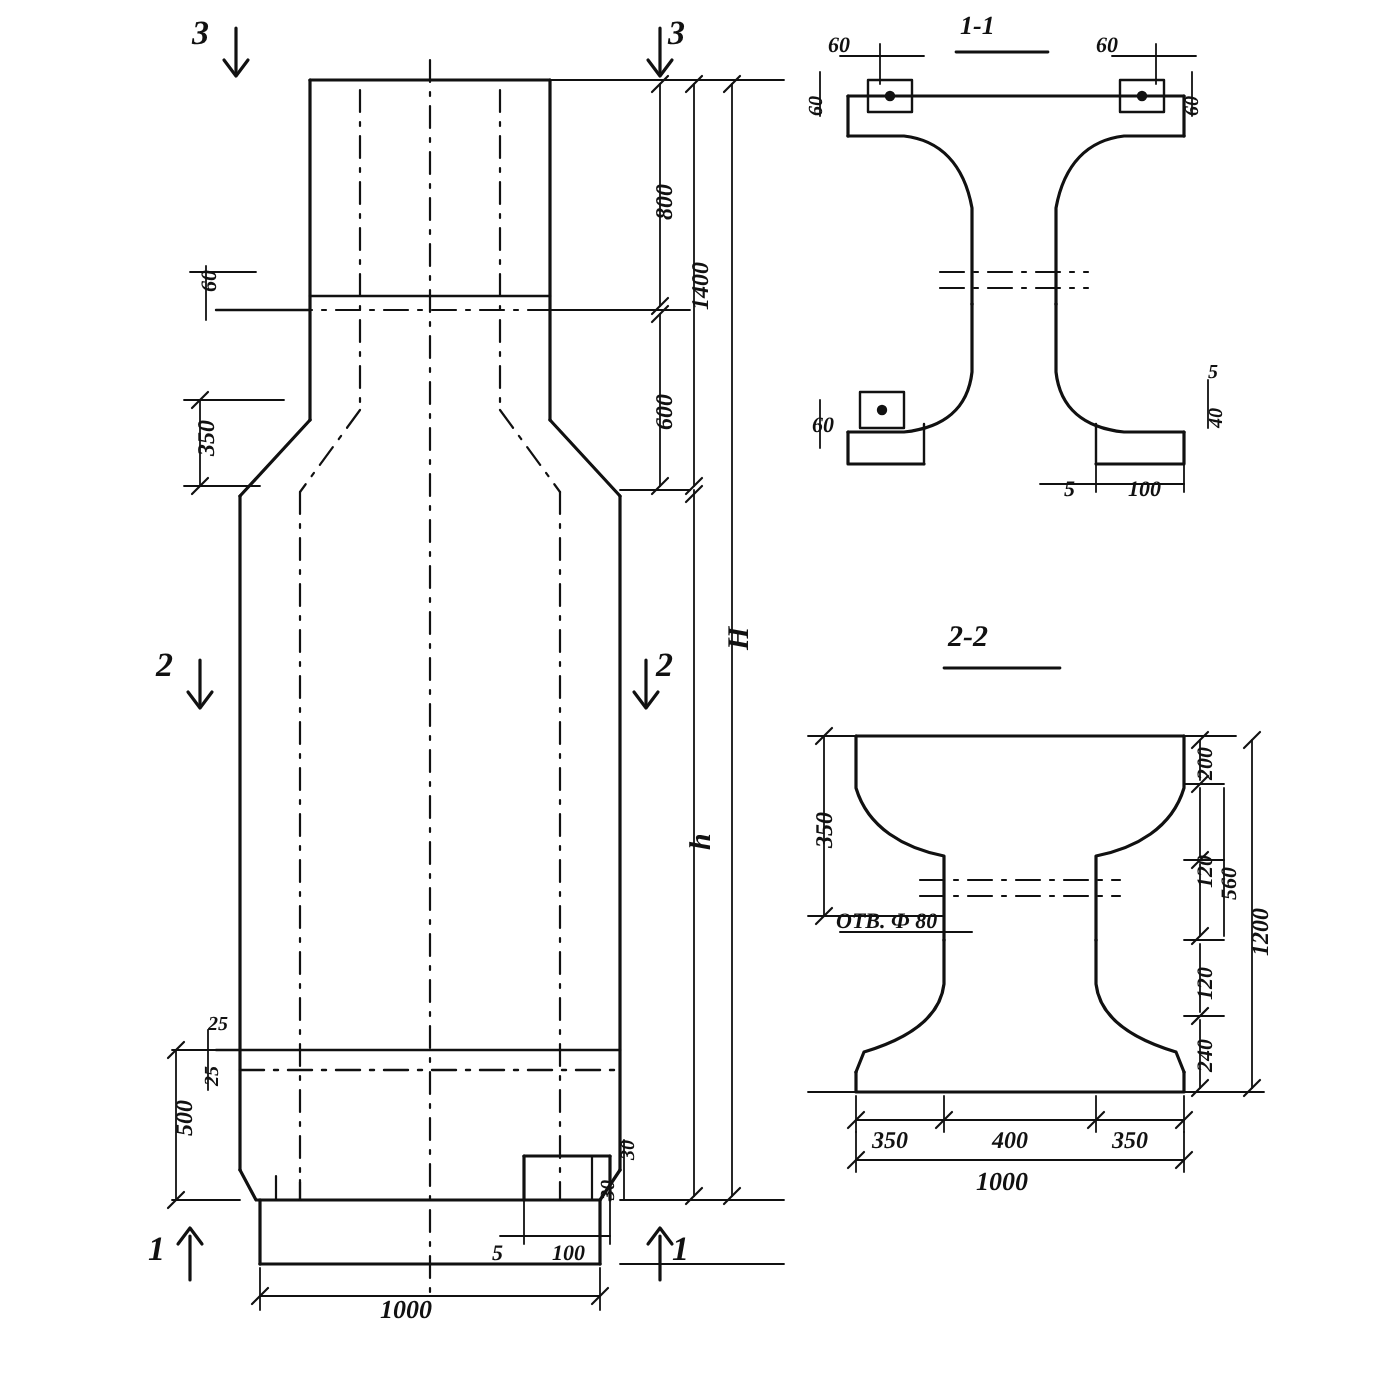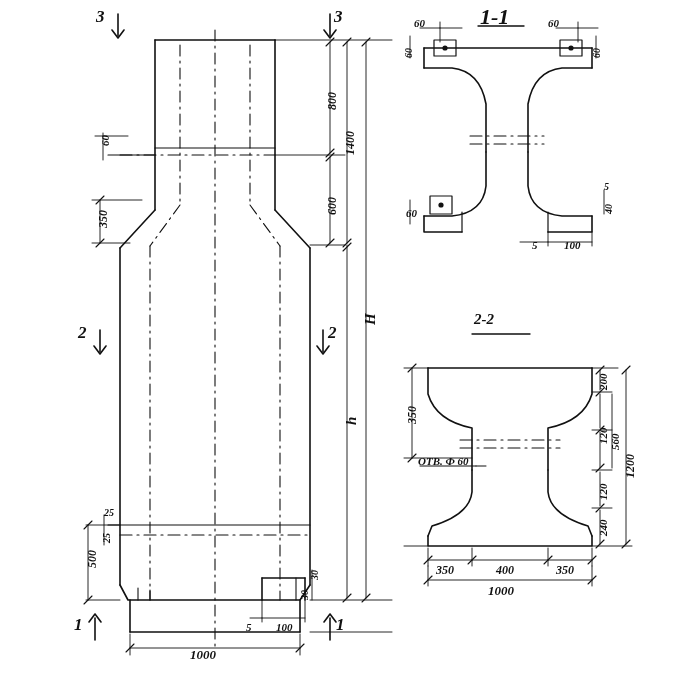--- a/index.html
+++ b/index.html
@@ -252,21 +252,21 @@
         <path d="M424,584 L432,576"></path>
             <path d="M588,584 L596,576"></path>
       </g>
     </g>
 
     <path d="M478,26 L524,26" stroke-width="1.4"></path>
     <path d="M472,334 L530,334" stroke-width="1.4"></path>
   </g>
 </svg>
 
-<div class="lbl" style="left:480px;top:6px;font-size:22px;">1-1</div>
+<div class="lbl" style="left:480px;top:6px;font-size:13px;">1-1</div>
 <div class="lbl" style="left:474px;top:312px;font-size:15px;">2-2</div>
 
 <div class="lbl" style="left:96px;top:8px;font-size:17px;">3</div>
 <div class="lbl" style="left:334px;top:8px;font-size:17px;">3</div>
 <div class="lbl" style="left:78px;top:324px;font-size:17px;">2</div>
 <div class="lbl" style="left:328px;top:324px;font-size:17px;">2</div>
 <div class="lbl" style="left:74px;top:616px;font-size:17px;">1</div>
 <div class="lbl" style="left:336px;top:616px;font-size:17px;">1</div>
 
 <div class="lbl rot" style="left:326px;top:110px;font-size:12px;transform:rotate(-90deg);">800</div>
@@ -299,15 +299,15 @@
 <div class="lbl rot" style="left:598px;top:390px;font-size:11px;transform:rotate(-90deg);">200</div>
 <div class="lbl rot" style="left:598px;top:444px;font-size:11px;transform:rotate(-90deg);">120</div>
 <div class="lbl rot" style="left:610px;top:450px;font-size:11px;transform:rotate(-90deg);">560</div>
 <div class="lbl rot" style="left:624px;top:478px;font-size:12px;transform:rotate(-90deg);">1200</div>
 <div class="lbl rot" style="left:598px;top:500px;font-size:11px;transform:rotate(-90deg);">120</div>
 <div class="lbl rot" style="left:598px;top:536px;font-size:11px;transform:rotate(-90deg);">240</div>
 <div class="lbl" style="left:436px;top:564px;font-size:12px;">350</div>
 <div class="lbl" style="left:496px;top:564px;font-size:12px;">400</div>
 <div class="lbl" style="left:556px;top:564px;font-size:12px;">350</div>
 <div class="lbl" style="left:488px;top:584px;font-size:13px;">1000</div>
-<div class="lbl" style="left:418px;top:456px;font-size:11px;">OTB. Ф 60</div>
+<div class="lbl" style="left:418px;top:456px;font-size:11px;">OTB. Ф 80</div>
 
 </div>
 
 </body></html>

